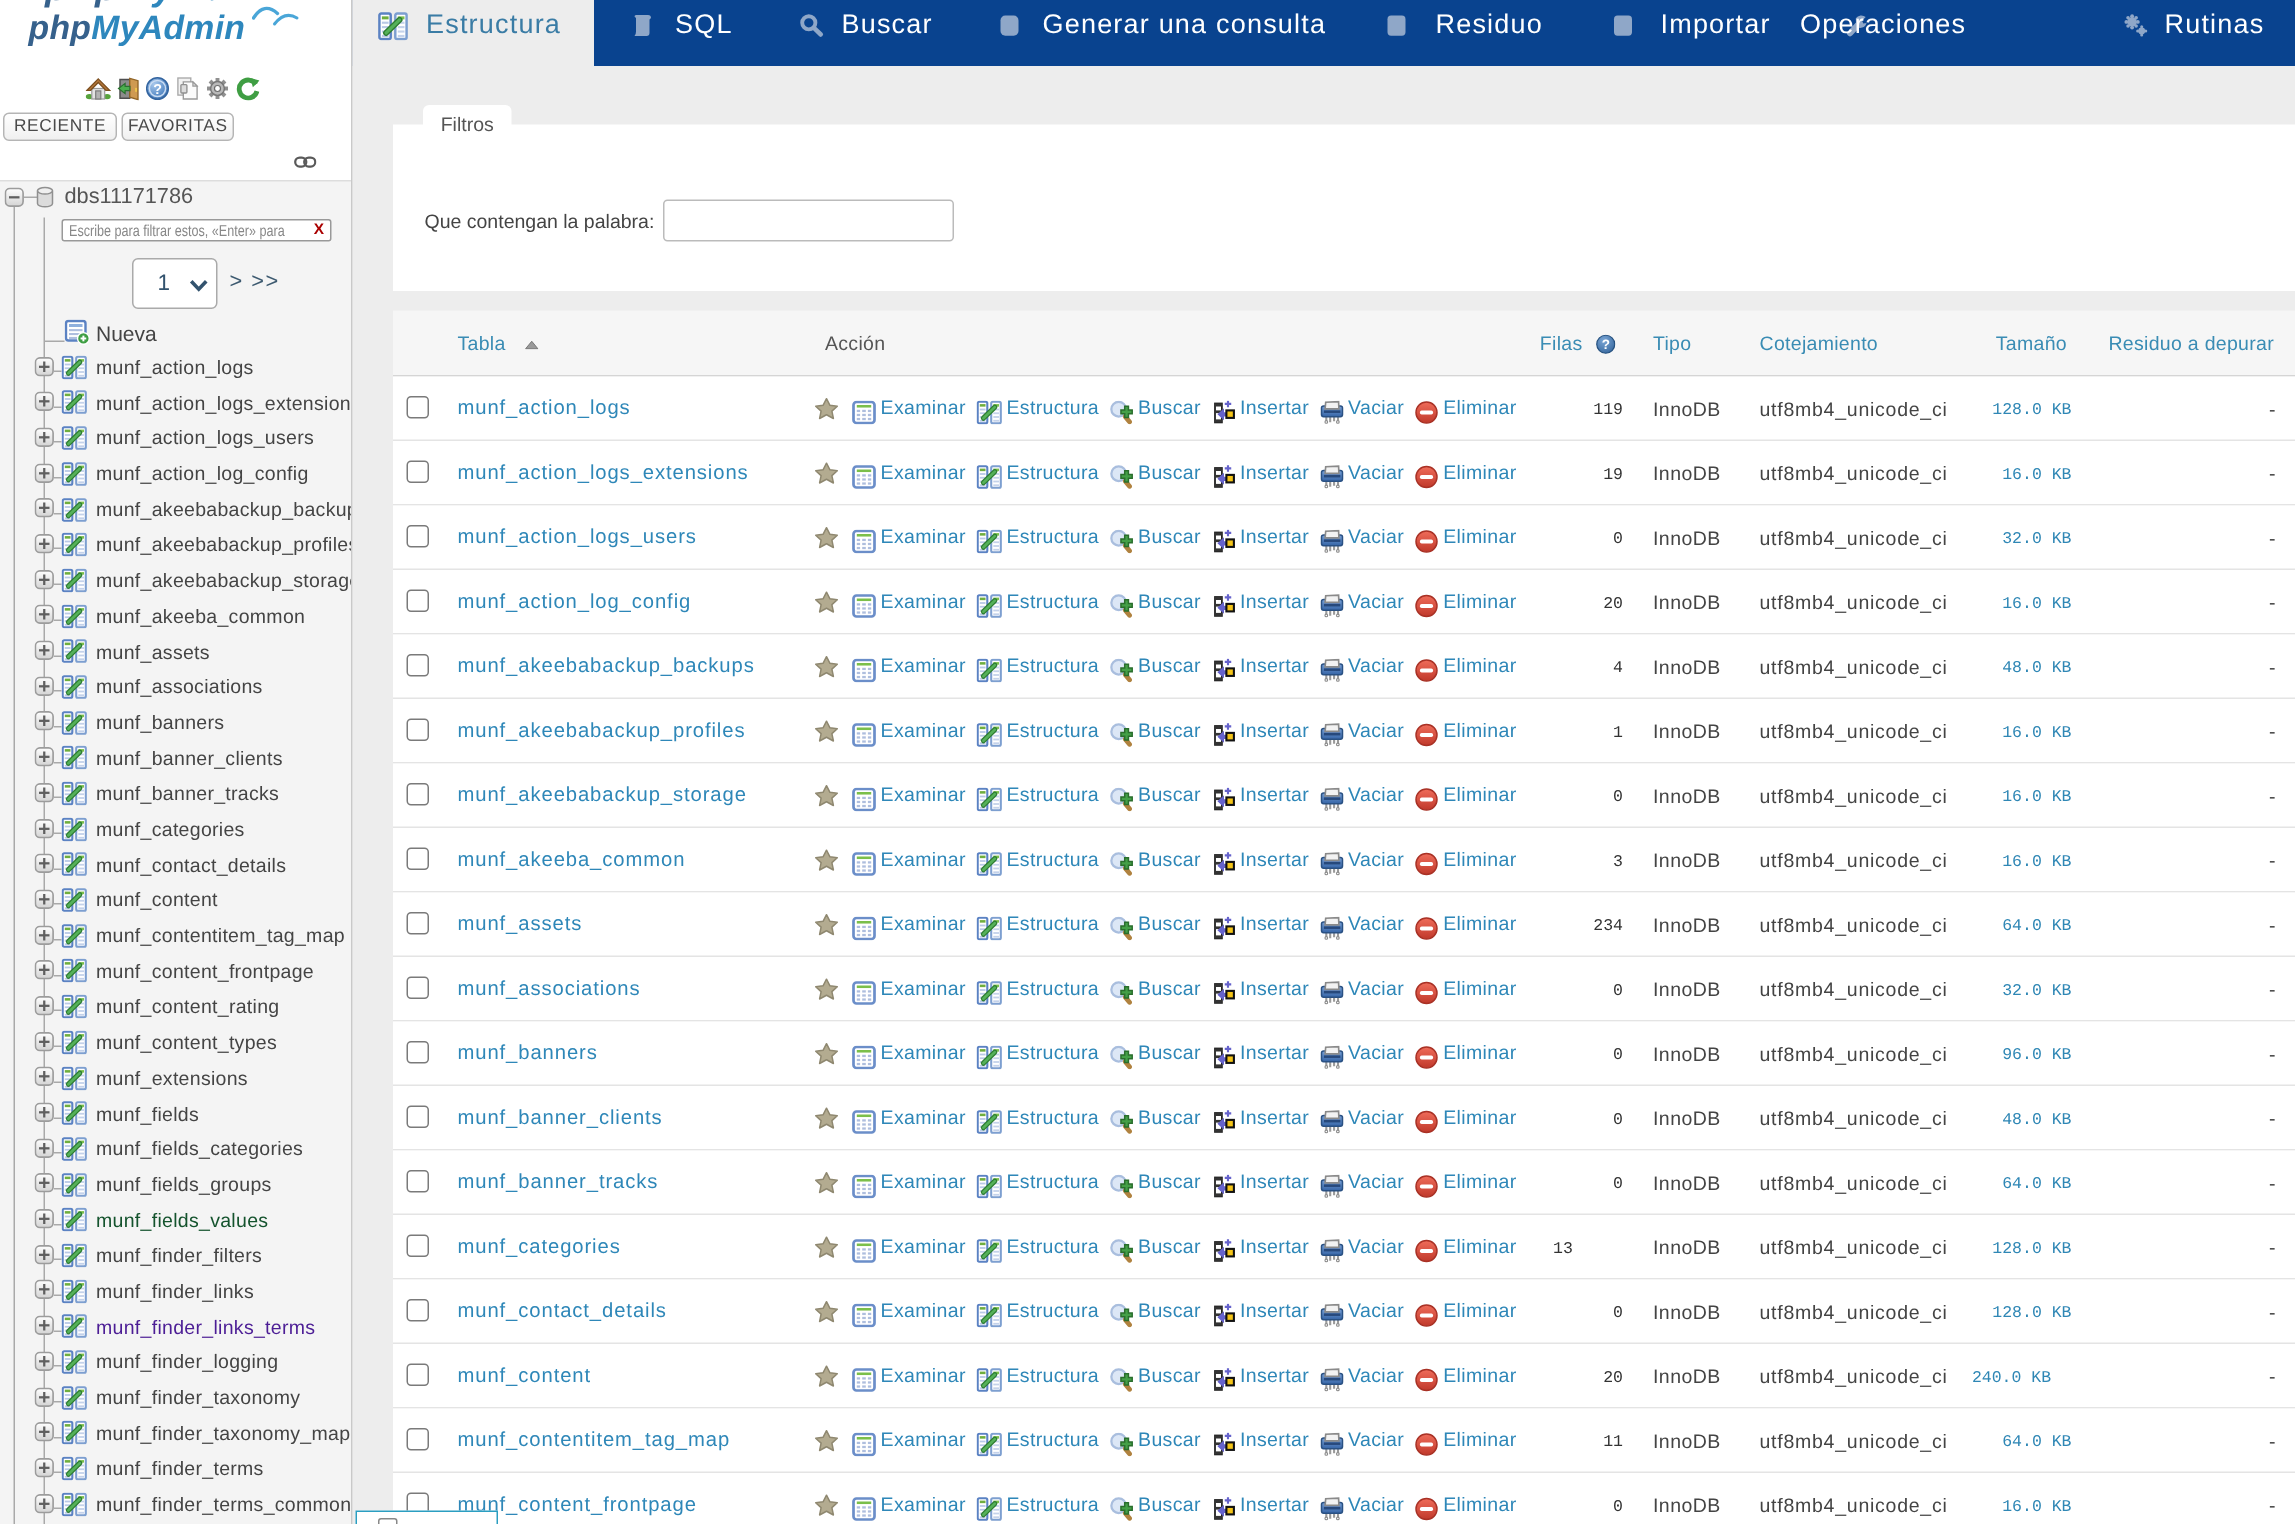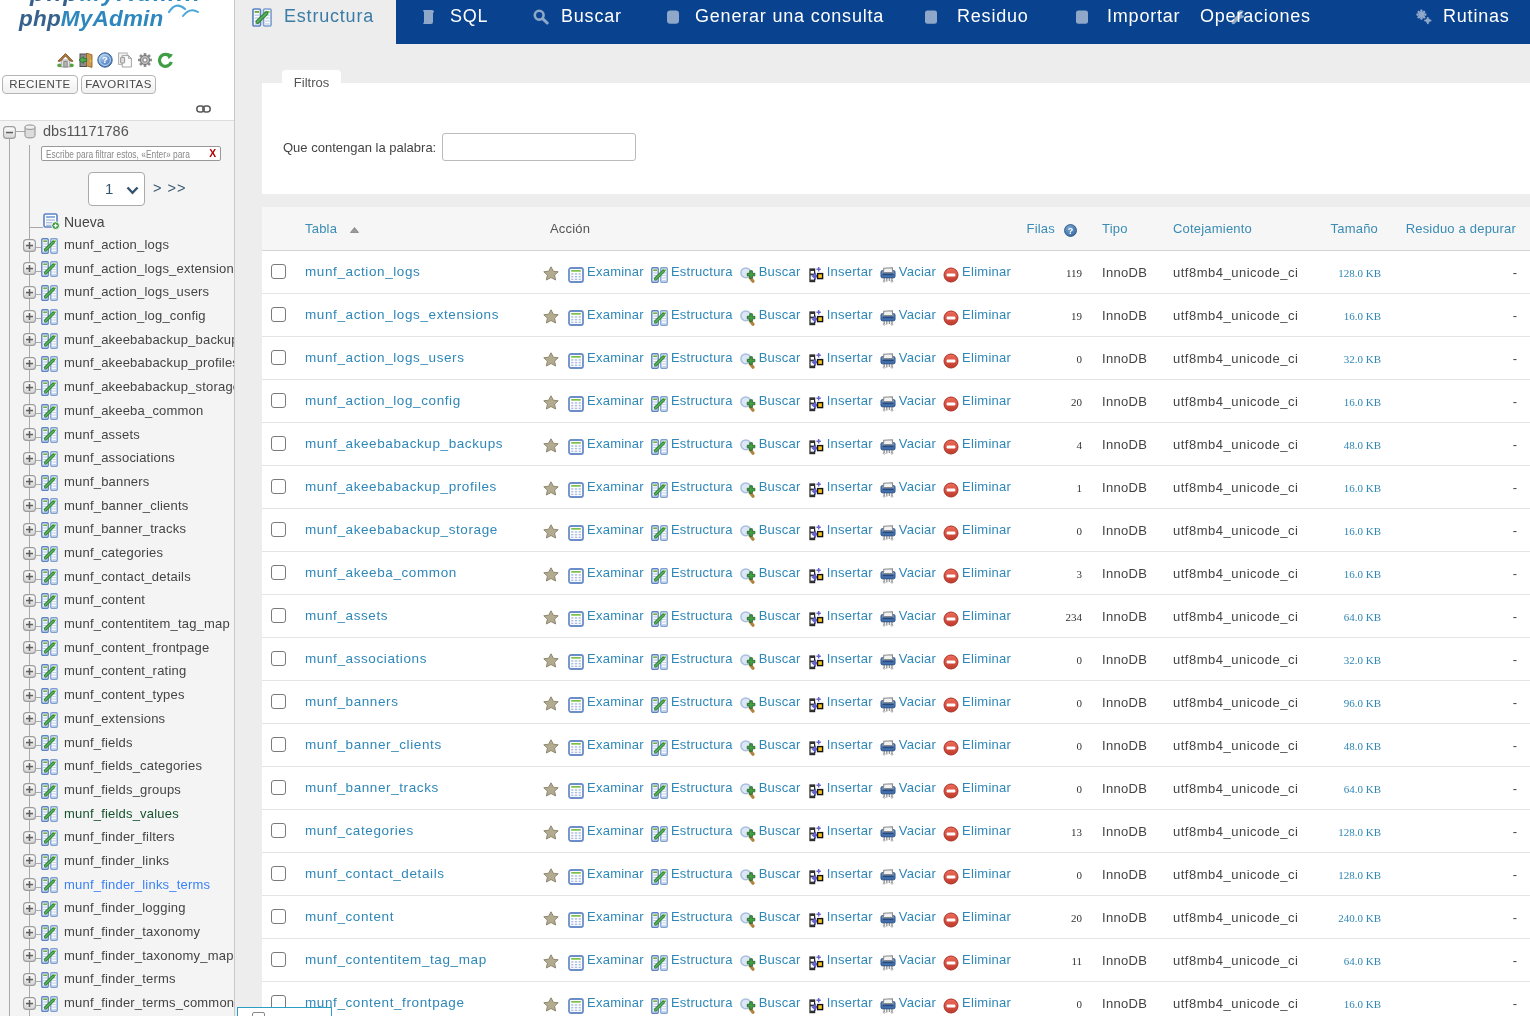--- a/index.html
+++ b/index.html
@@ -1,21 +1,21 @@
 <!DOCTYPE html>
 <html><head><meta charset="utf-8"><style>
 
 *{margin:0;padding:0;box-sizing:border-box}
 html,body{width:1530px;height:1016px;overflow:hidden}
 body{font-family:"Liberation Sans",sans-serif;background:#ededed;position:relative}
 .abs{position:absolute}
 a{text-decoration:none}
 .lnk{color:#2e87b8;letter-spacing:0.25px}
 .tnm{color:#2e87b8;letter-spacing:0.6px;font-size:13.5px}
-.mono{font-family:Liberation Serif, serif}
+.mono{font-family:Liberation Mono, monospace}
 
 </style></head><body>
 <div class="abs" style="left:235px;top:0;width:1295px;height:44px;background:#09438f"></div>
 <div class="abs" style="left:235px;top:0;width:161px;height:44px;background:#ededed"></div>
 <div class="abs" style="left:252px;top:8px"><svg width="20" height="19" viewBox="0 0 17 16" style="vertical-align:middle">
       <rect x="0.8" y="0.8" width="6.4" height="14.4" rx="1" fill="#fff" stroke="#5b82c3" stroke-width="1.4"></rect>
       <rect x="2.2" y="2.4" width="3.8" height="1.7" fill="#6fae3e"></rect>
       <rect x="2.2" y="5.4" width="3.8" height="1.2" fill="#b9c9e6"></rect>
       <rect x="2.2" y="7.9" width="3.8" height="1.2" fill="#b9c9e6"></rect>
       <rect x="2.2" y="10.4" width="3.8" height="1.2" fill="#b9c9e6"></rect>
@@ -979,21 +979,21 @@
         <rect x="2.2" y="12.9" width="3.8" height="1.2" fill="#b9c9e6"></rect>
         <rect x="9.8" y="0.8" width="6.4" height="14.4" rx="1" fill="#fff" stroke="#7d9fd0" stroke-width="1.4"></rect>
         <rect x="11.2" y="2.4" width="3.8" height="1.7" fill="#7bbf4a"></rect>
         <rect x="11.2" y="5.4" width="3.8" height="1.2" fill="#c4d2ea"></rect>
         <rect x="11.2" y="7.9" width="3.8" height="1.2" fill="#c4d2ea"></rect>
         <rect x="11.2" y="10.4" width="3.8" height="1.2" fill="#c4d2ea"></rect>
         <rect x="11.2" y="12.9" width="3.8" height="1.2" fill="#c4d2ea"></rect>
         <line x1="4.6" y1="11.8" x2="12.2" y2="4.4" stroke="#2e7d32" stroke-width="3.4" stroke-linecap="round"></line>
         <line x1="4.6" y1="11.8" x2="12.2" y2="4.4" stroke="#55b159" stroke-width="1.8" stroke-linecap="round"></line>
       </svg></div>
-<div class="abs" style="left:64px;top:876.6px;font-size:13px;color:#3b82f6;letter-spacing:0.2px;white-space:nowrap">munf_finder_links_terms</div>
+<div class="abs" style="left:64px;top:876.6px;font-size:13px;color:#4c1d95;letter-spacing:0.2px;white-space:nowrap">munf_finder_links_terms</div>
 <div class="abs" style="left:23px;top:900.8px"><svg width="13" height="13" viewBox="0 0 13 13">
         <defs>
           <linearGradient id="gb+" x1="0" y1="0" x2="0" y2="1">
             <stop offset="0" stop-color="#fefefe"></stop>
             <stop offset="1" stop-color="#d4d4d4"></stop>
           </linearGradient>
         </defs>
         <rect x="0.6" y="0.6" width="11.8" height="11.8" rx="3" fill="url(#gb+)" stroke="#9c9c9c" stroke-width="1.1"></rect>
         <rect x="3" y="5.8" width="7" height="1.5" fill="#5f5f5f"></rect>
         <rect x="5.75" y="3" width="1.5" height="7" fill="#5f5f5f"></rect>
@@ -2125,21 +2125,21 @@
         </svg><a class="lnk" style="margin-left:3px;vertical-align:2px">Vaciar</a></span><span style="display:inline-block;margin-right:7px;font-size:13px"><svg width="16" height="16" viewBox="0 0 16 16" style="vertical-align:middle">
           <defs>
             <linearGradient id="gd" x1="0" y1="0" x2="0" y2="1">
               <stop offset="0" stop-color="#ef6c5a"></stop>
               <stop offset="1" stop-color="#c0392b"></stop>
             </linearGradient>
           </defs>
           <circle cx="8" cy="8" r="7" fill="url(#gd)" stroke="#a93226" stroke-width="1"></circle>
           <rect x="3.6" y="6.6" width="8.8" height="2.8" rx="1.2" fill="#fff"></rect>
         </svg><a class="lnk" style="margin-left:3px;vertical-align:2px">Eliminar</a></span></div>
-<div class="abs" style="left:740px;top:16px;width:80px;text-align:right;font-size:11px"><span class="mono" style="color:#333">13</span></div>
+<div class="abs" style="left:740px;top:16px;width:80px;text-align:center;font-size:11px"><span class="mono" style="color:#333">13</span></div>
 <div class="abs" style="left:840px;top:14px;font-size:13px;color:#444;letter-spacing:0.3px">InnoDB</div>
 <div class="abs" style="left:911px;top:14px;font-size:13px;color:#444;letter-spacing:0.5px">utf8mb4_unicode_ci</div>
 <div class="abs" style="left:1039px;top:16px;width:80px;text-align:right;font-size:11px"><span class="mono" style="color:#2f87b5">128.0 KB</span></div>
 <div class="abs" style="left:1155px;top:14px;width:100px;text-align:right;font-size:13px;color:#444">-</div>
 </div>
 <div class="abs" style="left:262px;top:853px;width:1268px;height:43px;background:#fff;border-bottom:1px solid #e4e4e4">
 <div class="abs" style="left:9px;top:13px;width:15px;height:15px;border:1px solid #7a7a7a;border-radius:3px;background:#fff"></div>
 <div class="abs" style="left:43px;top:13px;font-size:13.5px"><a class="tnm">munf_contact_details</a></div>
 <div class="abs" style="left:281px;top:13px"><svg width="16" height="15" viewBox="0 0 16 15" style="vertical-align:middle">
         <path d="M8 0.8 L10.3 5.2 L15.2 5.8 L11.6 9.1 L12.6 14 L8 11.5 L3.4 14 L4.4 9.1 L0.8 5.8 L5.7 5.2 Z" fill="#b3ab90" stroke="#8f8870" stroke-width="1" stroke-linejoin="round"></path>
@@ -2268,21 +2268,21 @@
               <stop offset="0" stop-color="#ef6c5a"></stop>
               <stop offset="1" stop-color="#c0392b"></stop>
             </linearGradient>
           </defs>
           <circle cx="8" cy="8" r="7" fill="url(#gd)" stroke="#a93226" stroke-width="1"></circle>
           <rect x="3.6" y="6.6" width="8.8" height="2.8" rx="1.2" fill="#fff"></rect>
         </svg><a class="lnk" style="margin-left:3px;vertical-align:2px">Eliminar</a></span></div>
 <div class="abs" style="left:740px;top:16px;width:80px;text-align:right;font-size:11px"><span class="mono" style="color:#333">20</span></div>
 <div class="abs" style="left:840px;top:14px;font-size:13px;color:#444;letter-spacing:0.3px">InnoDB</div>
 <div class="abs" style="left:911px;top:14px;font-size:13px;color:#444;letter-spacing:0.5px">utf8mb4_unicode_ci</div>
-<div class="abs" style="left:1039px;top:16px;width:80px;text-align:right;font-size:11px"><span class="mono" style="color:#2f87b5">240.0 KB</span></div>
+<div class="abs" style="left:1039px;top:16px;width:80px;text-align:center;font-size:11px"><span class="mono" style="color:#2f87b5">240.0 KB</span></div>
 <div class="abs" style="left:1155px;top:14px;width:100px;text-align:right;font-size:13px;color:#444">-</div>
 </div>
 <div class="abs" style="left:262px;top:939px;width:1268px;height:43px;background:#fff;border-bottom:1px solid #e4e4e4">
 <div class="abs" style="left:9px;top:13px;width:15px;height:15px;border:1px solid #7a7a7a;border-radius:3px;background:#fff"></div>
 <div class="abs" style="left:43px;top:13px;font-size:13.5px"><a class="tnm">munf_contentitem_tag_map</a></div>
 <div class="abs" style="left:281px;top:13px"><svg width="16" height="15" viewBox="0 0 16 15" style="vertical-align:middle">
         <path d="M8 0.8 L10.3 5.2 L15.2 5.8 L11.6 9.1 L12.6 14 L8 11.5 L3.4 14 L4.4 9.1 L0.8 5.8 L5.7 5.2 Z" fill="#b3ab90" stroke="#8f8870" stroke-width="1" stroke-linejoin="round"></path>
       </svg></div>
 <div class="abs" style="left:306px;top:13px;white-space:nowrap;font-size:0"><span style="display:inline-block;margin-right:7px;font-size:13px"><svg width="16" height="16" viewBox="0 0 16 16" style="vertical-align:middle">
           <rect x="1" y="1" width="14" height="14" rx="2" fill="#fff" stroke="#6b8ec9" stroke-width="1.8"></rect>

